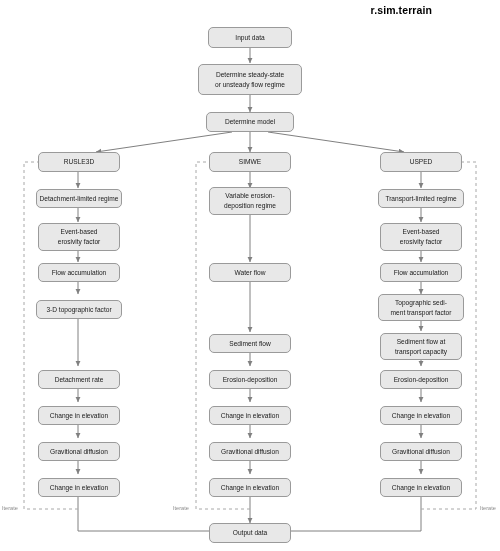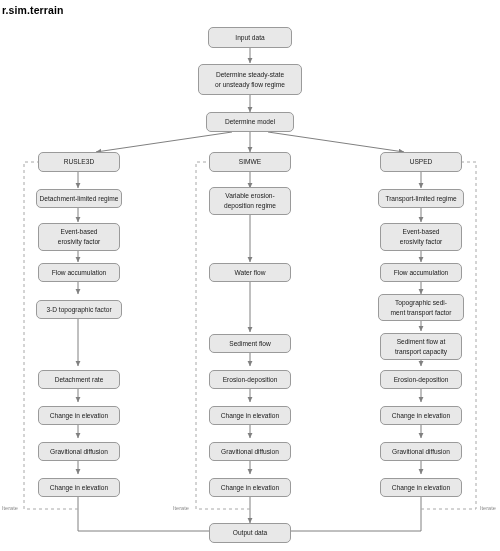--- a/index.html
+++ b/index.html
@@ -8,22 +8,22 @@
     background:#ffffff;
     font-family:"Liberation Sans", sans-serif;
     overflow:hidden;
     position:relative;
   }
   #canvas{position:absolute;left:0;top:0;width:500px;height:551px;}
   svg.wires{position:absolute;left:0;top:0;width:500px;height:551px;pointer-events:none;}
 
   .title{
     position:absolute;
-    left:2px;top:4px;width:416px;
-    text-align:left;
+    left:16px;top:4px;width:416px;
+    text-align:right;
     font-size:10.5px;
     font-weight:bold;
     color:#000000;
     letter-spacing:0.1px;
   }
 
   .node{
     position:absolute;
     box-sizing:border-box;
     background:#e8e8e8;

